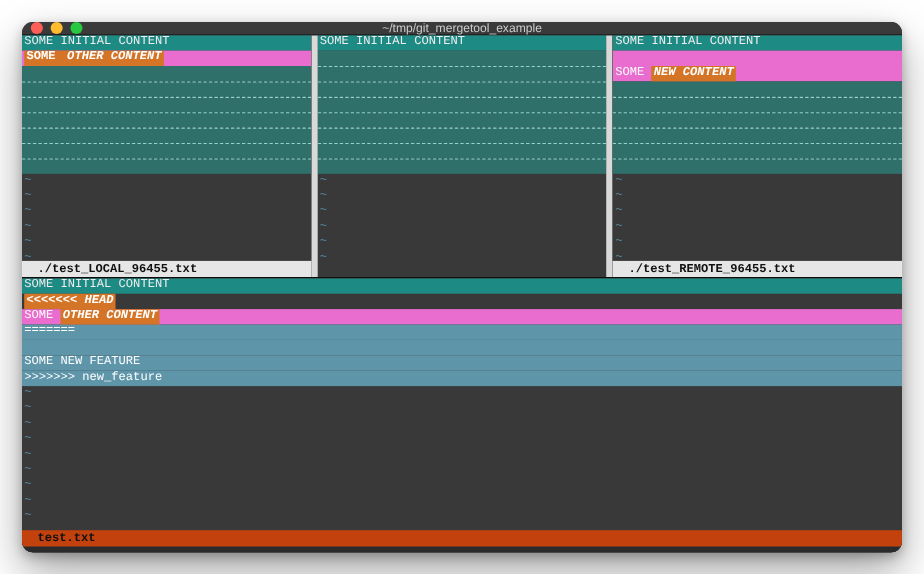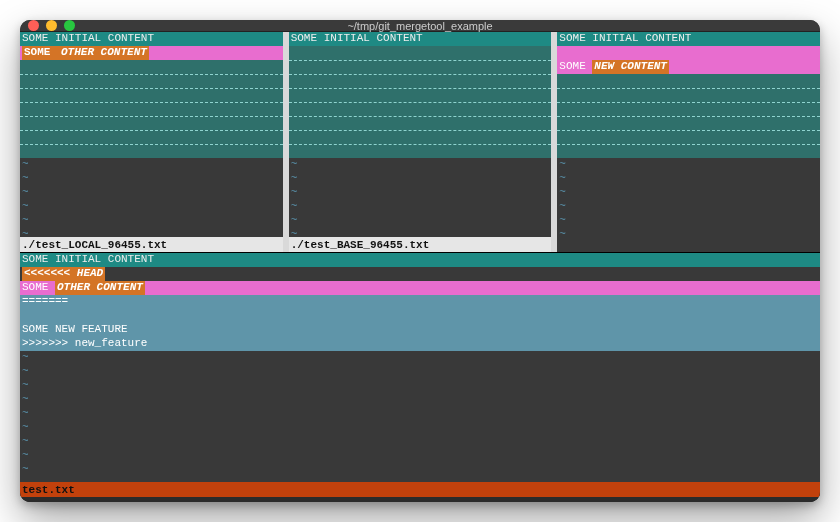--- a/index.html
+++ b/index.html
@@ -41,21 +41,21 @@
   .content { flex: 1; display: flex; flex-direction: column; background:#111; }
   .top-row { display: flex; height: 46%; }
   .pane {
     flex: 1; display: flex; flex-direction: column;
     background: #393939; min-width: 0;
   }
   .vsplit { width: 6px; background: #d9d9d9; }
   .pane-body { flex: 1; overflow: hidden; background:#393939; position: relative; }
   .statusline {
     height: 15px; background: #e6e6e6; color:#111;
-    padding: 0 2px; display: flex; align-items: center;
+    padding: 0 14px; display: flex; align-items: center;
     font-weight: bold; letter-spacing: 0;
   }
   .line { height: 14px; display: flex; padding: 0 4px 0 2px; color:#eee; white-space: pre; }
   .line.teal { background:#1e8a84; }
   .dashrow {
     height: 14px;
     background:#2f706b;
     border-top: 1px dashed #8fd4cf;
   }
   .dashrow.first { border-top:none; }
@@ -119,42 +119,42 @@
             <div class="dashrow"></div>
             <div class="dashrow"></div>
             <div class="dashrow"></div>
             <div class="tilde">~</div>
             <div class="tilde">~</div>
             <div class="tilde">~</div>
             <div class="tilde">~</div>
             <div class="tilde">~</div>
             <div class="tilde">~</div>
           </div>
-          <div class="statusline">
-            <span>./test_BASE_96455.txt</span>
-          </div>
         </div>
         <div class="vsplit"></div>
         <div class="pane">
           <div class="pane-body">
             <div class="line teal"><span>SOME INITIAL CONTENT</span></div>
             <div class="line pink"><span></span></div>
             <div class="line pink"><span>SOME </span><span class="hl-orange bold">NEW CONTENT</span></div>
             <div class="dashrow first"></div>
             <div class="dashrow"></div>
             <div class="dashrow"></div>
             <div class="dashrow"></div>
             <div class="dashrow"></div>
             <div class="dashrow"></div>
             <div class="tilde">~</div>
             <div class="tilde">~</div>
             <div class="tilde">~</div>
             <div class="tilde">~</div>
             <div class="tilde">~</div>
             <div class="tilde">~</div>
+          </div>
+          <div class="statusline">
+            <span>./test_REMOTE_96455.txt</span>
           </div>
         </div>
       </div>
     <div class="hsplit"></div>
     <div class="bottom-pane">
       <div class="bottom-body" id="bottom-body">
           <div class="line teal"><span>SOME INITIAL CONTENT</span></div>
           <div class="line "><span class="hl-orange bold">&lt;&lt;&lt;&lt;&lt;&lt;&lt; HEAD</span></div>
           <div class="line pink"><span>SOME </span><span class="hl-orange bold">OTHER CONTENT</span></div>
           <div class="line blue"><span>=======</span></div>

